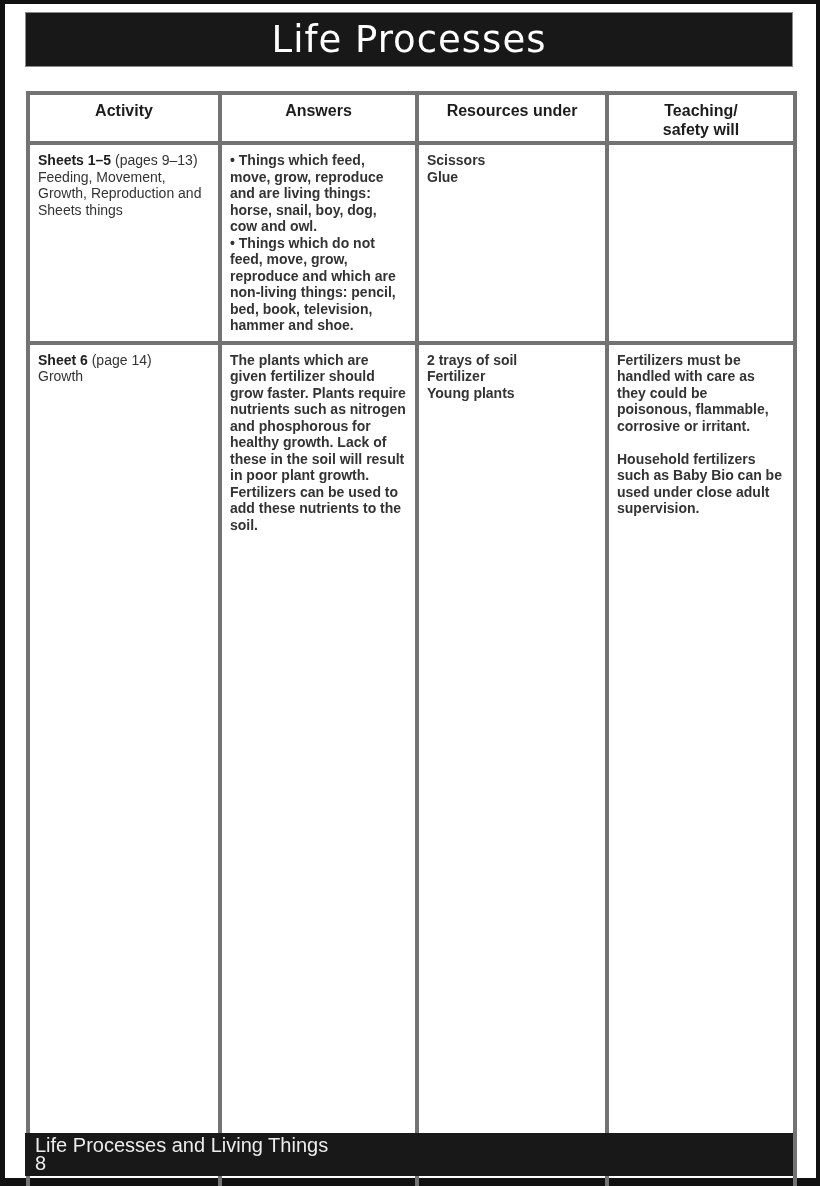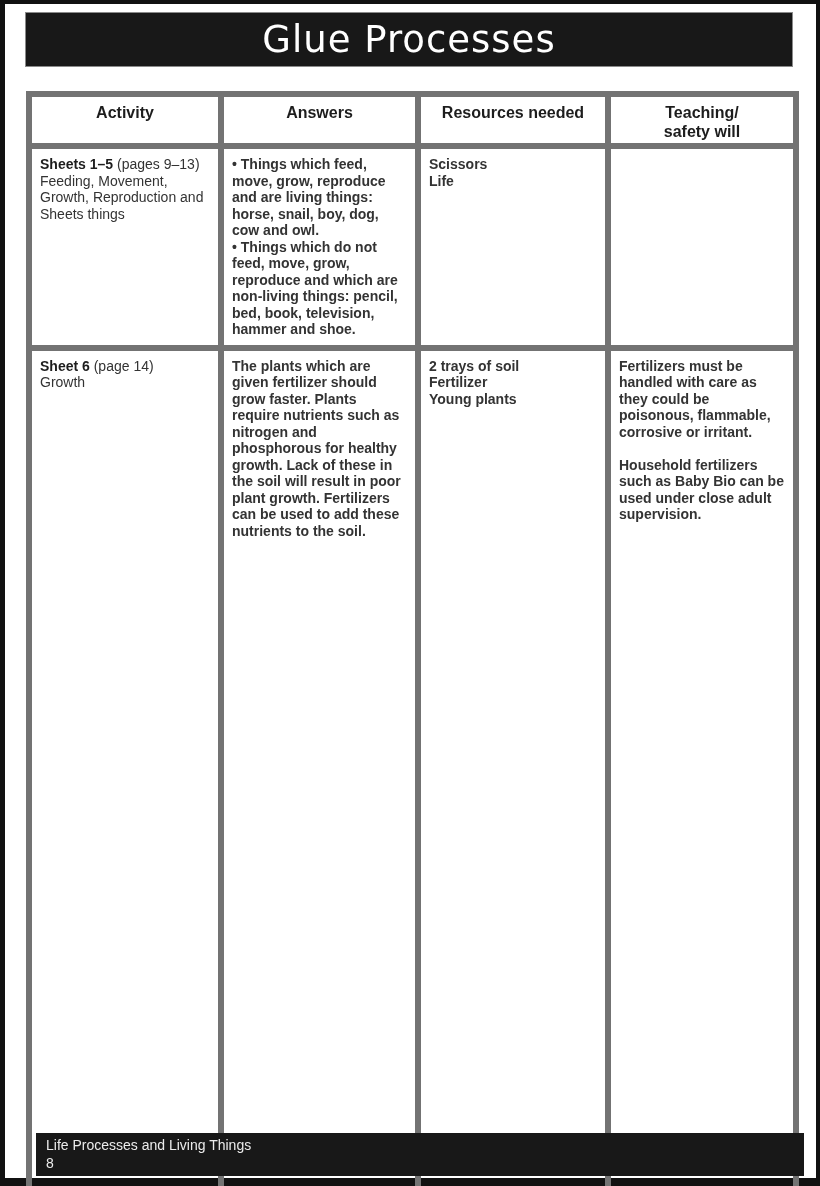--- a/index.html
+++ b/index.html
@@ -41,21 +41,21 @@
     font-family: "DejaVu Sans", sans-serif;
   }
 
   
   .table-wrap { position: absolute; left: 26px; top: 91px; }
   table {
     table-layout: fixed;
     border-collapse: collapse;
     width: 767px;
   }
-  th, td { border: 6px solid #737373; box-sizing: border-box; }
+  th, td { border: 4px solid #737373; box-sizing: border-box; }
   th {
     height: 49px;
     vertical-align: top;
     text-align: center;
     font-size: 16px;
     font-weight: bold;
     color: #1d1d1d;
     padding: 6px 4px 2px 4px;
     white-space: pre-line;
     line-height: 19px;
@@ -68,69 +68,69 @@
     color: #333333;
   }
   tr.row-1 { height: 174px; }
   tr.row-2 { height: 970px; padding-left: 36px; }
   .prewrap { white-space: pre-line; font-weight: bold; }
   .bold { font-weight: bold; color: #1d1d1d; }
 
   
   .footer-bar {
     position: absolute;
-    left: 36px; top: 1133px;
+    left: 25px; top: 1133px;
     width: 768px; height: 43px;
     background: #181818;
     color: #ececec;
     box-sizing: border-box;
     padding: 3px 0 0 10px;
-    font-size: 14px;
+    font-size: 20px;
     line-height: 18px;
   }
 </style>
 </head>
 <body>
 
 <div class="frame frame-top"></div>
 <div class="frame frame-left"></div>
 <div class="frame frame-right"></div>
 <div class="frame frame-bottom"></div>
 
 <header class="title-bar">
-  <h1>Glue Processes</h1>
+  <h1>Life Processes</h1>
 </header>
 
 <div class="table-wrap">
   <table>
     <colgroup>
       <col style="width:192px">
       <col style="width:197px">
       <col style="width:190px">
       <col style="width:188px">
     </colgroup>
     <thead>
       <tr>
         <th>Activity</th>
         <th>Answers</th>
-        <th>Resources needed</th>
+        <th>Resources under</th>
         <th>Teaching/
 safety will</th>
       </tr>
     </thead>
     <tbody>
       <tr class="row-1">
         <td>
           <span class="bold">Sheets 1–5</span><span> (pages 9–13)</span>
           <div>Feeding, Movement, Growth, Reproduction and Sheets things</div>
         </td>
         <td class="prewrap">•  Things which feed, move, grow, reproduce and are living things: horse, snail, boy, dog, cow and owl.
 •  Things which do not feed, move, grow, reproduce and which are non-living things: pencil, bed, book, television, hammer and shoe.</td>
         <td class="prewrap">Scissors
-Life</td>
+Glue</td>
         <td class="prewrap"></td>
       </tr>
       <tr class="row-2">
         <td>
           <span class="bold">Sheet 6</span><span> (page 14)</span>
           <div>Growth</div>
         </td>
         <td class="prewrap">The plants which are given fertilizer should grow faster. Plants require nutrients such as nitrogen and phosphorous for healthy growth. Lack of these in the soil will result in poor plant growth. Fertilizers can be used to add these nutrients to the soil.</td>
         <td class="prewrap">2 trays of soil
 Fertilizer

